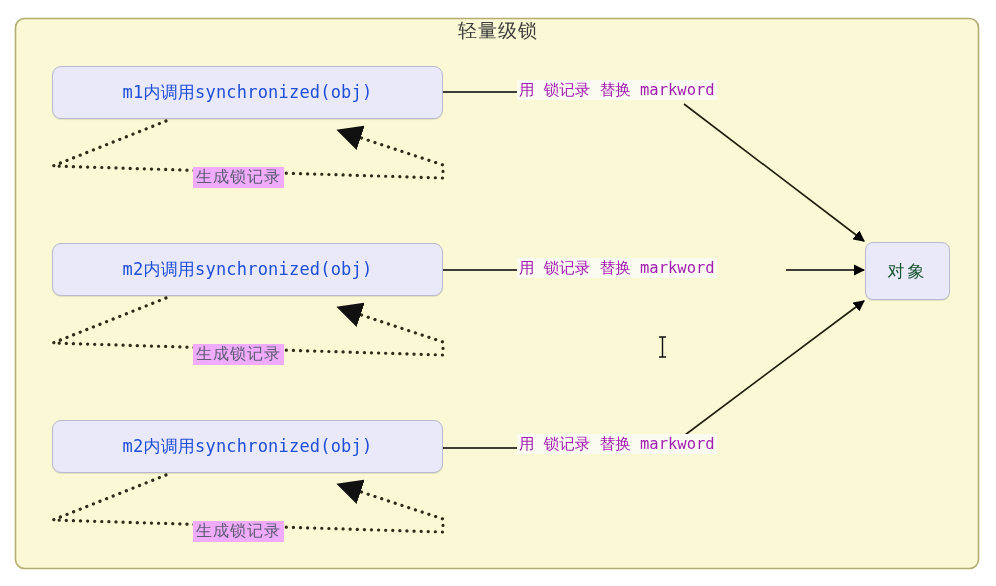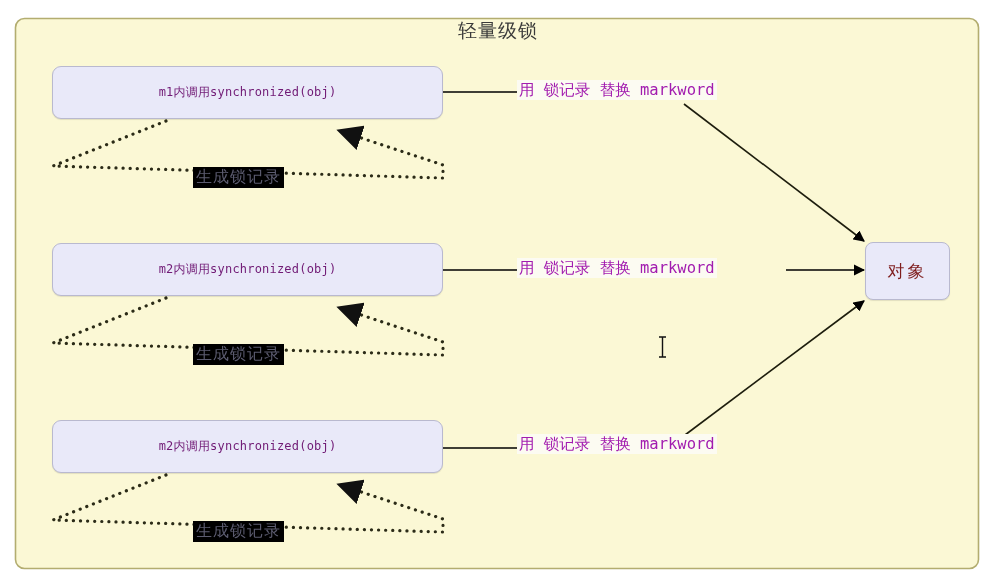--- a/index.html
+++ b/index.html
@@ -45,57 +45,57 @@
     border: 1px solid #b9b9cf;
     border-radius: 9px;
     background: #e9e9f9;
     display: flex;
     align-items: center;
     justify-content: center;
     box-shadow: 0 1px 1px rgba(0,0,0,0.10);
   }
   .node-label {
     font-family: "DejaVu Sans Mono", "Liberation Mono", monospace;
-    font-size: 12px;
-    color: #701a75;
+    font-size: 17px;
+    color: #1d4ed8;
     white-space: nowrap;
     letter-spacing: 0.2px;
   }
   .node-m1 { left: 52px; top: 66px;  width: 391px; height: 53px; }
   .node-m2a{ left: 52px; top: 243px; width: 391px; height: 53px; }
   .node-m2b{ left: 52px; top: 420px; width: 391px; height: 53px; }
   .node-obj{
     left: 865px; top: 242px; width: 85px; height: 58px;
     border-radius: 8px;
   }
   .node-obj .node-label {
     font-family: "DejaVu Serif", "Liberation Serif", serif;
     font-size: 17px;
     letter-spacing: 3px;
-    color: #7f1d1d;
+    color: #14532d;
   }
   .edge-label {
     position: absolute;
     font-family: "DejaVu Sans Mono", "Liberation Mono", monospace;
     font-size: 15.5px;
     color: #a21caf;
     background: #fcfbf2;
     white-space: nowrap;
     padding: 1px 2px;
     line-height: 18px;
   }
   .mw-1 { left: 517px; top: 80px;  }
   .mw-2 { left: 517px; top: 258px; }
   .mw-3 { left: 517px; top: 434px; }
   .loop-label {
     position: absolute;
     font-family: Liberation Mono, monospace;
     font-size: 16px;
     color: #5c5c70;
-    background: #000000;
+    background: #f0abfc;
     white-space: nowrap;
     padding: 0 3px;
     letter-spacing: 1px;
   }
   .ll-1 { left: 193px; top: 167px; }
   .ll-2 { left: 193px; top: 344px; }
   .ll-3 { left: 193px; top: 521px; }
   #cursor-beam {
     position: absolute;
     left: 658px;

